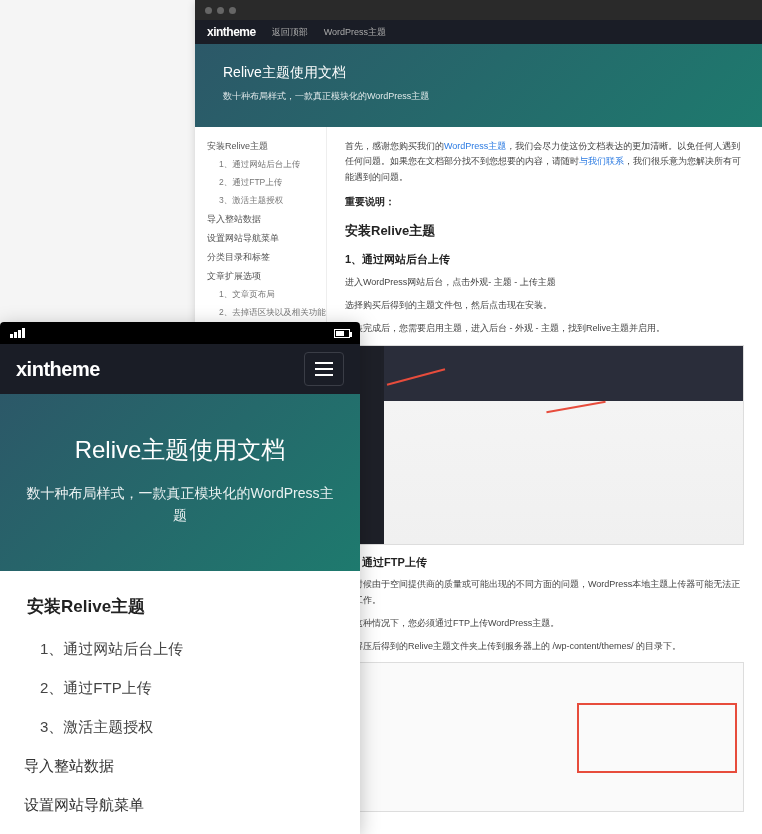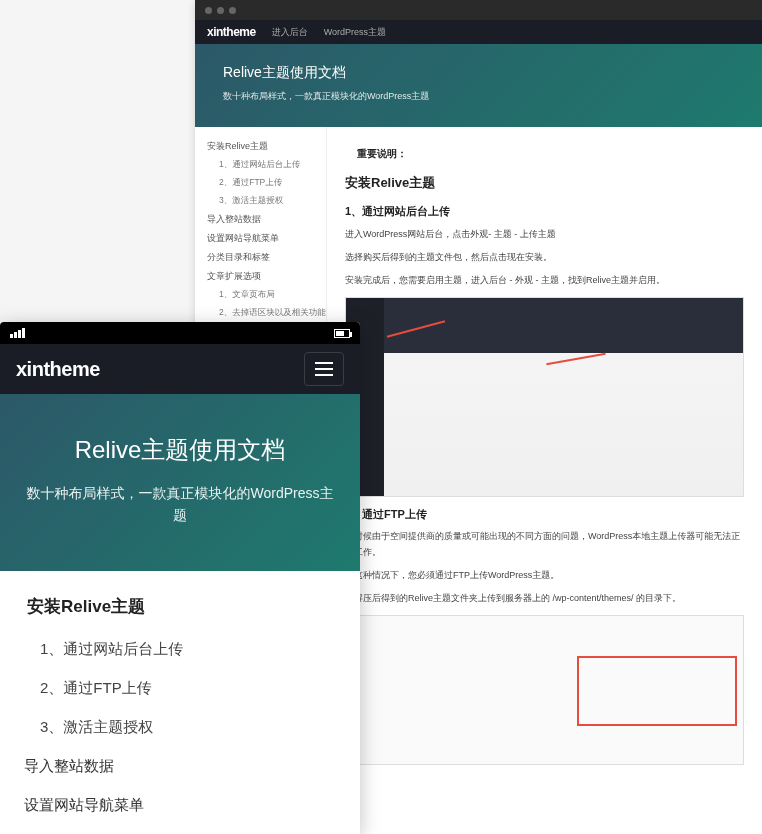--- a/index.html
+++ b/index.html
@@ -15,21 +15,21 @@
 .hero { background: linear-gradient(135deg, #2c5868, #1e7a6e); color: #fff; padding: 20px 28px 24px; }
 .hero h1 { font-size: 14px; font-weight: 500; margin-bottom: 8px; }
 .hero p { font-size: 9px; color: rgba(255,255,255,0.85); }
 .desktop-body { display: flex; }
 .desktop-sidebar { width: 132px; padding: 10px 0 10px 12px; border-right: 1px solid #eee; font-size: 9px; color: #555; }
 .desktop-sidebar .item { padding: 3px 0; cursor: pointer; }
 .desktop-sidebar .sub { padding-left: 12px; color: #777; font-size: 8.5px; }
 .desktop-content { flex: 1; padding: 12px 18px; font-size: 9px; color: #444; line-height: 1.7; }
 .desktop-content p { margin-bottom: 8px; }
 .desktop-content .link { color: #2a7ae2; }
-.desktop-content strong.sec { font-size: 10px; color: #222; display: block; margin: 6px 12px; }
+.desktop-content strong.sec { font-size: 10px; color: #222; display: block; margin: 6px 0; }
 .desktop-content h2 { font-size: 13px; color: #222; margin: 10px 0 8px; font-weight: 600; }
 .desktop-content h3 { font-size: 11px; color: #222; margin: 8px 0 6px; font-weight: 600; }
 .screenshot-placeholder { width: 100%; height: 200px; background: linear-gradient(to bottom, #2a2d3a 0%, #2a2d3a 28%, #f4f4f4 28%, #f0f0f0 100%); border: 1px solid #ddd; margin: 8px 0; position: relative; }
 .screenshot-placeholder::before { content: ''; position: absolute; left: 0; top: 0; width: 38px; height: 100%; background: #1e2028; }
 .screenshot-placeholder .arrow { position: absolute; width: 60px; height: 2px; background: #e74c3c; }
 .screenshot-placeholder .arrow1 { top: 30px; left: 40px; transform: rotate(-15deg); }
 .screenshot-placeholder .arrow2 { top: 60px; left: 200px; transform: rotate(-10deg); }
 .ftp-placeholder { width: 100%; height: 150px; background: #fafafa; border: 1px solid #ddd; margin: 8px 0; position: relative; font-size: 7px; color: #666; }
 .ftp-placeholder .redbox { position: absolute; right: 6px; top: 40px; width: 160px; height: 70px; border: 2px solid #e74c3c; }
 
@@ -62,21 +62,21 @@
 <body>
 
 <div class="desktop-window">
   <div class="titlebar">
     <div class="dot"></div>
     <div class="dot"></div>
     <div class="dot"></div>
   </div>
   <div class="topnav">
     <span class="brand">xintheme</span>
-    <a>进入后台</a>
+    <a>返回顶部</a>
     <a>WordPress主题</a>
   </div>
   <div class="hero">
     <h1>Relive主题使用文档</h1>
     <p>数十种布局样式，一款真正模块化的WordPress主题</p>
   </div>
   <div class="desktop-body">
     <div class="desktop-sidebar">
       <div class="item">安装Relive主题</div>
       <div class="item sub">1、通过网站后台上传</div>
@@ -87,20 +87,21 @@
       <div class="item">分类目录和标签</div>
       <div class="item">文章扩展选项</div>
       <div class="item sub">1、文章页布局</div>
       <div class="item sub">2、去掉语区块以及相关功能</div>
       <div class="item">侧栏小工具设置</div>
       <div class="item sub">1、分类目录和标签</div>
       <div class="item sub">2、文章聚合</div>
       <div class="item sub">3、标签云</div>
     </div>
     <div class="desktop-content">
+      <p><span>首先，感谢您购买我们的</span><span class="link">WordPress主题</span><span>，我们会尽力使这份文档表达的更加清晰。以免任何人遇到任何问题。如果您在文档部分找不到您想要的内容，请随时</span><span class="link">与我们联系</span><span>，我们很乐意为您解决所有可能遇到的问题。</span></p>
       <strong class="sec">重要说明：</strong>
       <h2>安装Relive主题</h2>
       <h3>1、通过网站后台上传</h3>
       <p>进入WordPress网站后台，点击外观- 主题 - 上传主题</p>
       <p>选择购买后得到的主题文件包，然后点击现在安装。</p>
       <p>安装完成后，您需要启用主题，进入后台 - 外观 - 主题，找到Relive主题并启用。</p>
       <div class="screenshot-placeholder">
         <div class="arrow arrow1"></div>
         <div class="arrow arrow2"></div>
       </div>

